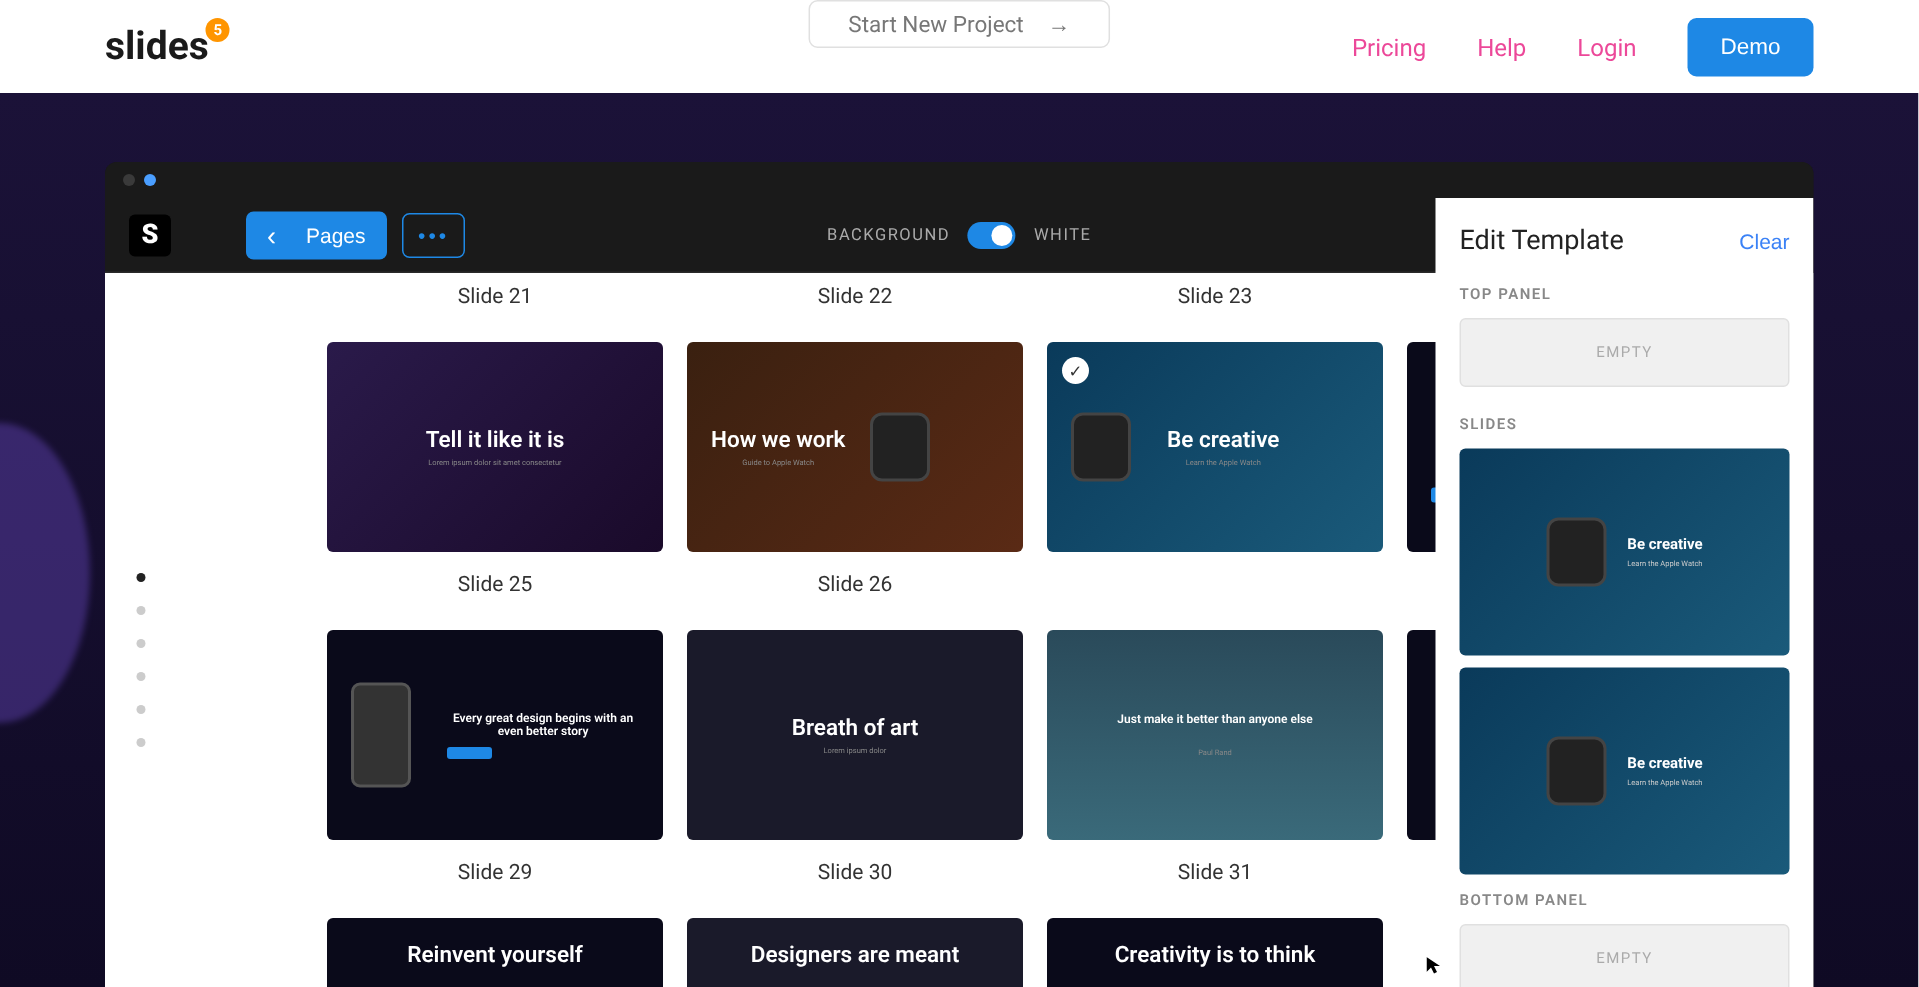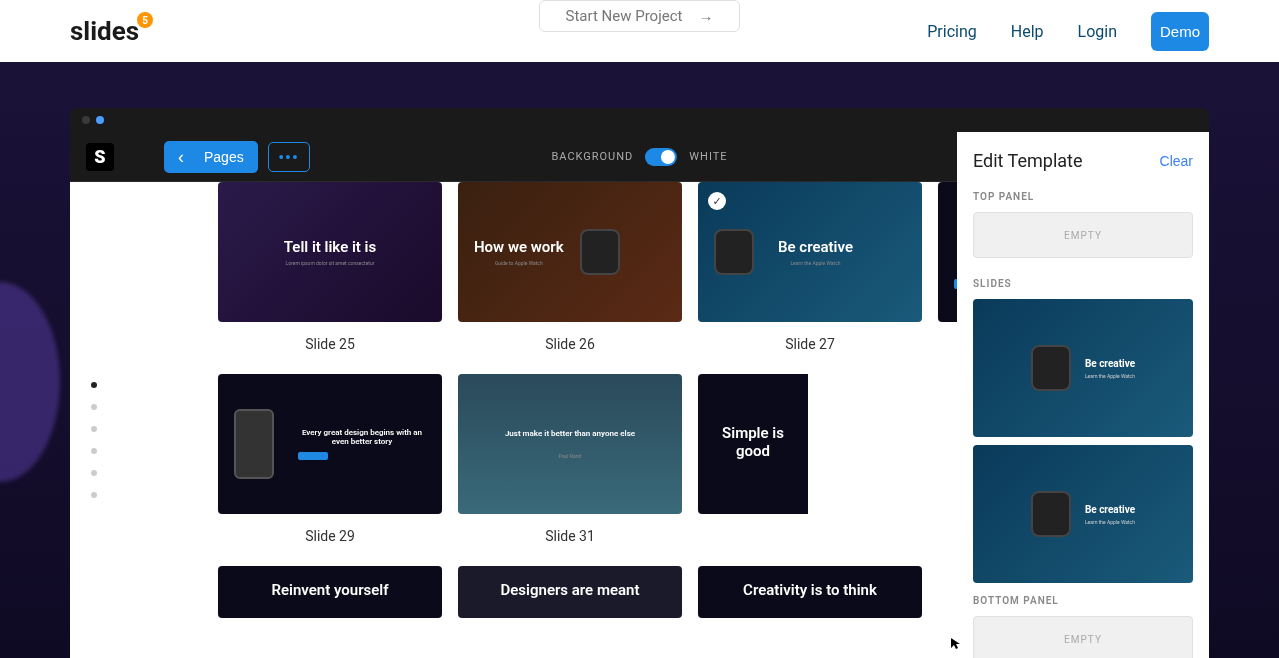--- a/index.html
+++ b/index.html
@@ -39,29 +39,29 @@
       align-items: center;
       justify-content: center;
       font-weight: 700;
     }
     .nav {
       display: flex;
       align-items: center;
       gap: 34px;
     }
     .nav-link {
-      color: #0c4a6e;
+      color: #ec4899;
       font-size: 16px;
       text-decoration: none;
     }
     .demo-btn {
       background: #1e88e5;
       color: #fff;
       border: none;
-      padding: 11px 9px;
+      padding: 11px 22px;
       border-radius: 6px;
       font-size: 15px;
       font-weight: 500;
       cursor: pointer;
     }
     .hero-cta {
       position: absolute;
       left: 50%;
       top: 0;
       transform: translateX(-50%);
@@ -446,20 +446,31 @@
     <div class="canvas">
       <div class="page-dots">
         <div class="page-dot active"></div>
         <div class="page-dot"></div>
         <div class="page-dot"></div>
         <div class="page-dot"></div>
         <div class="page-dot"></div>
         <div class="page-dot"></div>
       </div>
       <div class="slides-grid">
+        <div class="slide-row first">
+          <div class="slide-item">
+            <div class="slide-label">Slide 21</div>
+          </div>
+          <div class="slide-item">
+            <div class="slide-label">Slide 22</div>
+          </div>
+          <div class="slide-item">
+            <div class="slide-label">Slide 23</div>
+          </div>
+        </div>
 
         <div class="slide-row">
           <div class="slide-item">
             <div class="slide-thumb bg-purple">
               <div class="thumb-title">Tell it like it is</div>
               <div class="thumb-text">Lorem ipsum dolor sit amet consectetur</div>
             </div>
             <div class="slide-label">Slide 25</div>
           </div>
           <div class="slide-item">
@@ -478,21 +489,20 @@
             <div class="slide-thumb bg-blue">
               <div class="check-badge">✓</div>
               <div style="display:flex;align-items:center;gap:10px">
                 <div class="watch-shape"></div>
                 <div>
                   <div class="thumb-title">Be creative</div>
                   <div class="thumb-text">Learn the Apple Watch</div>
                 </div>
               </div>
             </div>
-            <div class="slide-label">Slide 27</div>
           </div>
           <div class="slide-item" style="width:110px">
             <div class="slide-thumb partial bg-dark">
               <div class="thumb-title">A camel is a horse by committee</div>
               <div class="thumb-accent"></div>
             </div>
             <div class="slide-label hidden">Slide 28</div>
           </div>
         </div>
 
@@ -501,20 +511,27 @@
             <div class="slide-thumb bg-dark">
               <div style="display:flex;align-items:center;gap:10px">
                 <div class="phone-shape"></div>
                 <div>
                   <div class="thumb-title" style="font-size:8px">Every great design begins with an even better story</div>
                   <div class="thumb-accent" style="width:30px;height:8px"></div>
                 </div>
               </div>
             </div>
             <div class="slide-label">Slide 29</div>
+          </div>
+          <div class="slide-item">
+            <div class="slide-thumb bg-dark2">
+              <div class="thumb-title">Breath of art</div>
+              <div class="thumb-text">Lorem ipsum dolor</div>
+            </div>
+            <div class="slide-label">Slide 30</div>
           </div>
           <div class="slide-item">
             <div class="slide-thumb bg-teal">
               <div class="thumb-title" style="font-size:8px">Just make it better than anyone else</div>
               <div class="thumb-text">Paul Rand</div>
             </div>
             <div class="slide-label">Slide 31</div>
           </div>
           <div class="slide-item" style="width:110px">
             <div class="slide-thumb partial bg-dark">

